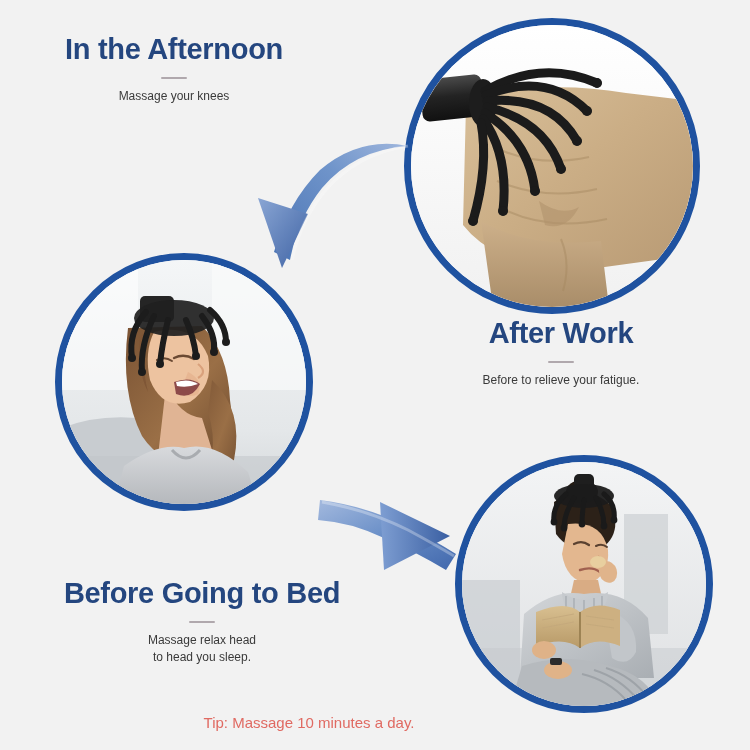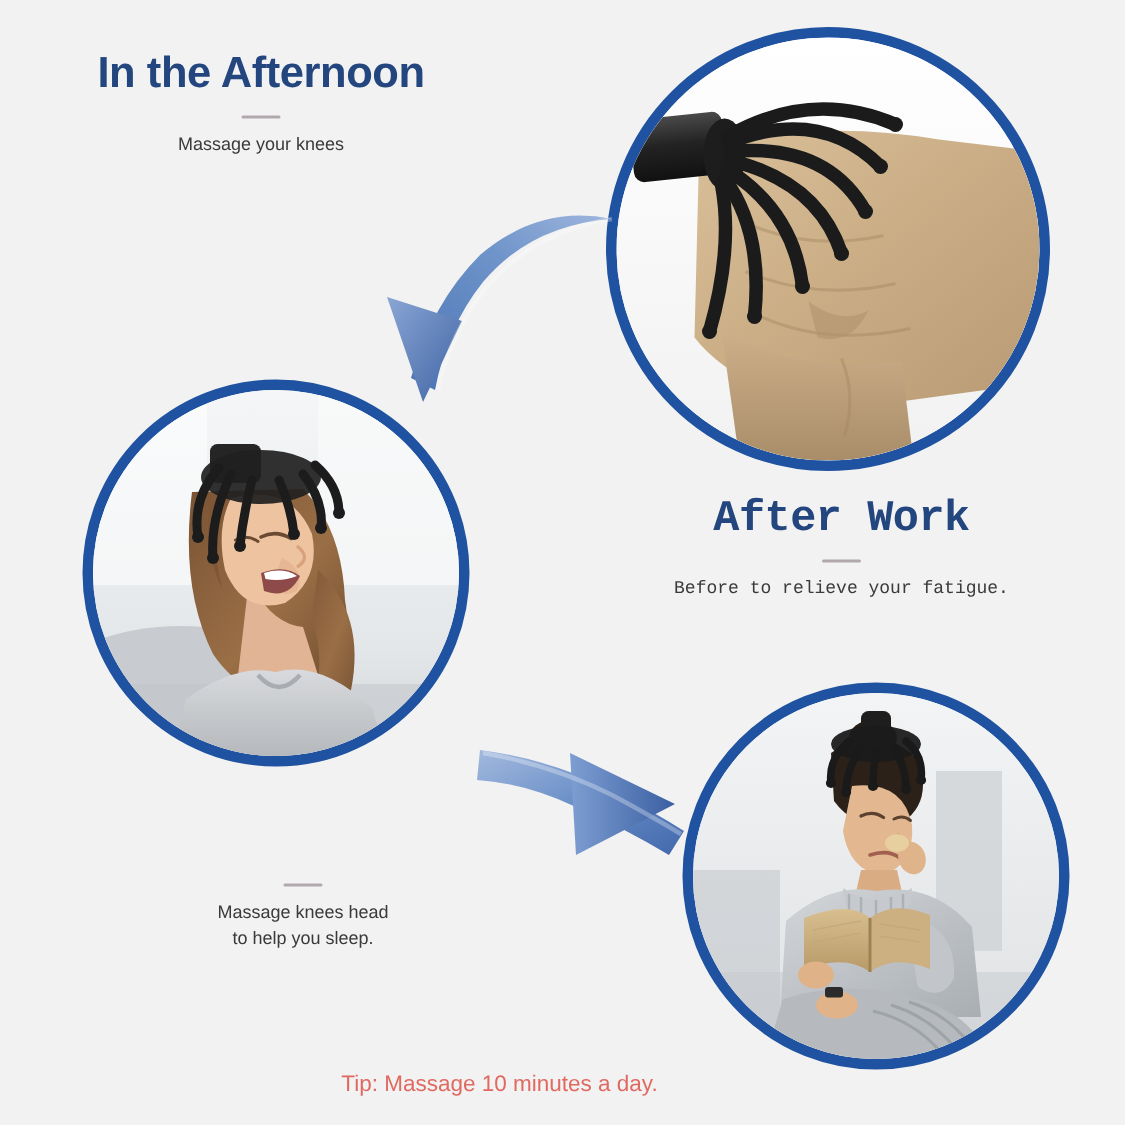--- a/index.html
+++ b/index.html
@@ -29,31 +29,30 @@
     border-radius:1px;
   }
   .sub {
     font-size:12px;
     color:#3a3a3a;
     line-height:1.42;
     white-space:nowrap;
   }
 
   #blk-afternoon { left:0;   top:34px;  width:348px; }
-  #blk-afterwork { left:372px; top:330px; width:378px;font-family:Liberation Mono, monospace; }
+  #blk-afterwork { left:372px; top:318px; width:378px; }
   #blk-bed       { left:8px;  top:578px; width:388px; }
 
   .tip {
     position:absolute;
     left:0; width:618px;
     top:714px;
     text-align:center;
     font-size:15px;
     color:#e06a62;
-    margin-left:24px;
   }
 
   
   .circle {
     position:absolute;
     border-radius:50%;
     border:7px solid #1f52a0;
     overflow:hidden;
     background:#fff;
   }
@@ -335,20 +334,21 @@
     <div class="sub">Massage your knees</div>
   </div>
 
   <div class="block" id="blk-afterwork">
     <div class="heading">After Work</div>
     <div class="sep"></div>
     <div class="sub">Before to relieve your fatigue.</div>
   </div>
 
   <div class="block" id="blk-bed">
+    <div class="heading">Before Going to Bed</div>
     <div class="sep"></div>
-    <div class="sub">Massage knees head</div>
-    <div class="sub">to help you sleep.</div>
+    <div class="sub">Massage relax head</div>
+    <div class="sub">to head you sleep.</div>
   </div>
 
   <div class="tip">Tip: Massage 10 minutes a day.</div>
 
 </div>
 
 </body></html>

